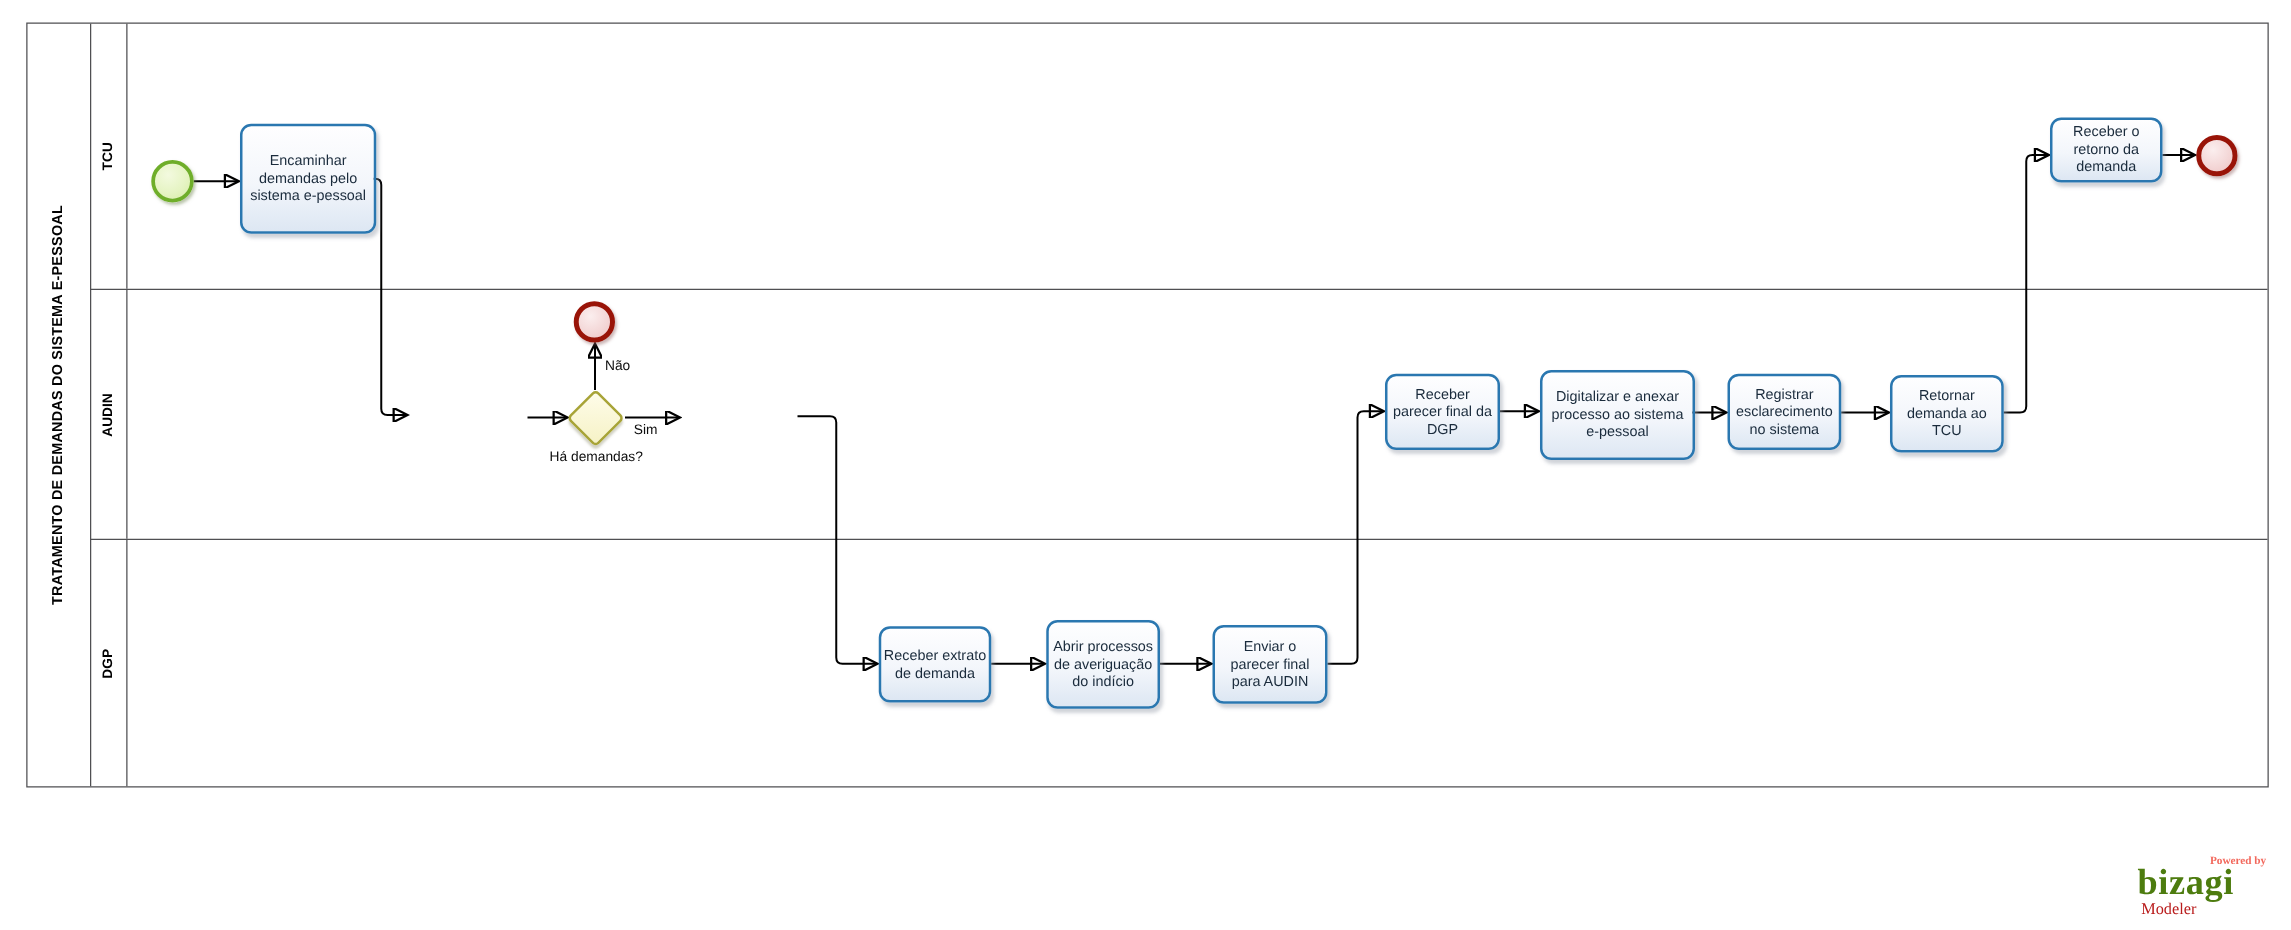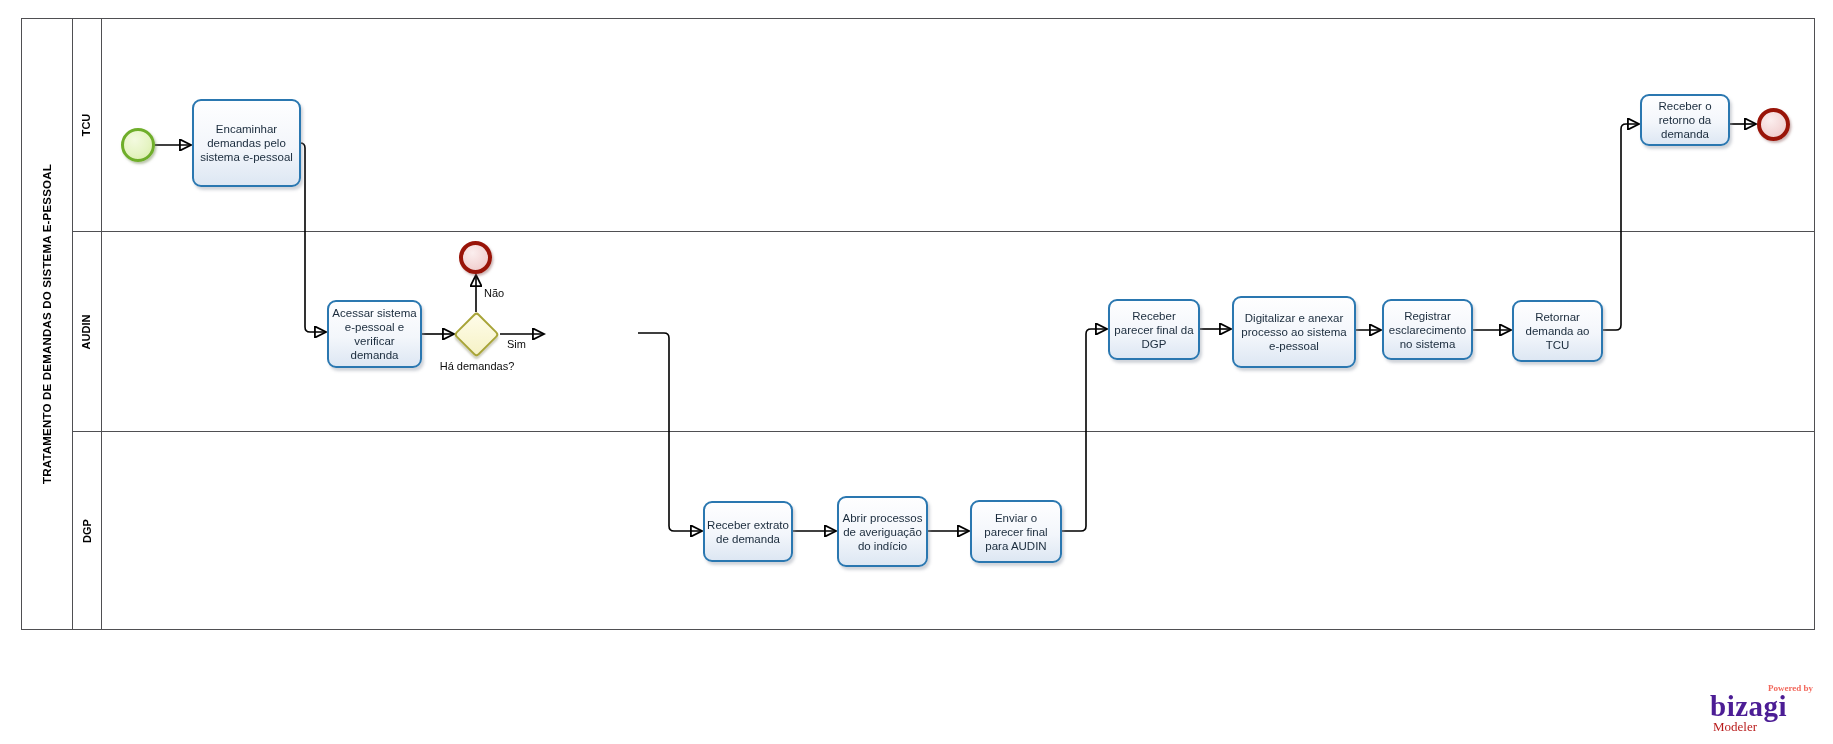--- a/index.html
+++ b/index.html
@@ -47,21 +47,21 @@
     background:linear-gradient(135deg,#fefce9 0%,#f6f2c6 100%);
     transform:rotate(45deg);
     box-shadow:2px 2px 2px rgba(120,120,80,.35);
   }
   .flow-label{position:absolute;font-size:11px;color:#0d0d0d;white-space:nowrap;}
   .gateway-question{position:absolute;font-size:11px;color:#0d0d0d;text-align:center;white-space:nowrap;}
   
   .branding{position:absolute;left:1710px;top:684px;width:106px;line-height:1;font-family:Liberation Serif, serif;}
   .powered-by{text-align:right;font-size:9px;font-weight:bold;color:#f2685c;
     padding-right:3px;margin-bottom:1px;}
-  .brand-name{font-size:29px;font-weight:bold;color:#4c1d95;letter-spacing:.5px;
+  .brand-name{font-size:29px;font-weight:bold;color:#4d7c0f;letter-spacing:.5px;
     line-height:25px;}
   .product-name{font-size:13px;color:#b91c1c;padding-left:3px;margin-top:1px;}
 </style>
 </head>
 <body>
 
 <div class="stage">
 
   <div class="pool">
     <div class="pool-title-strip">
@@ -111,21 +111,20 @@
   <div class="event end" style="left:1757px;top:108px;"></div>
 
   <div class="gateway" style="left:460px;top:318px;"></div>
   <div class="gateway-question" style="left:438px;top:360px;width:78px;">Há demandas?</div>
   <span class="flow-label" style="left:484px;top:287px;">Não</span>
   <span class="flow-label" style="left:507px;top:338px;">Sim</span>
 
   <div class="task" style="left:192px;top:99px;width:109px;height:88px;">Encaminhar demandas pelo sistema e-pessoal</div>
   <div class="task" style="left:1640px;top:94px;width:90px;height:52px;">Receber o retorno da demanda</div>
 
-  <div class="task" style="left:327px;top:300px;width:95px;height:68px;">Acessar sistema e-pessoal  e verificar demanda</div>
   <div class="task" style="left:1108px;top:299px;width:92px;height:61px;">Receber parecer final da DGP</div>
   <div class="task" style="left:1232px;top:296px;width:124px;height:72px;">Digitalizar e anexar processo ao sistema e-pessoal</div>
   <div class="task" style="left:1382px;top:299px;width:91px;height:61px;">Registrar esclarecimento no sistema</div>
   <div class="task" style="left:1512px;top:300px;width:91px;height:62px;">Retornar demanda ao TCU</div>
 
   <div class="task" style="left:703px;top:501px;width:90px;height:61px;">Receber extrato de demanda</div>
   <div class="task" style="left:837px;top:496px;width:91px;height:71px;">Abrir processos de averiguação do indício</div>
   <div class="task" style="left:970px;top:500px;width:92px;height:63px;">Enviar o parecer final para AUDIN</div>
 
   <div class="branding">

